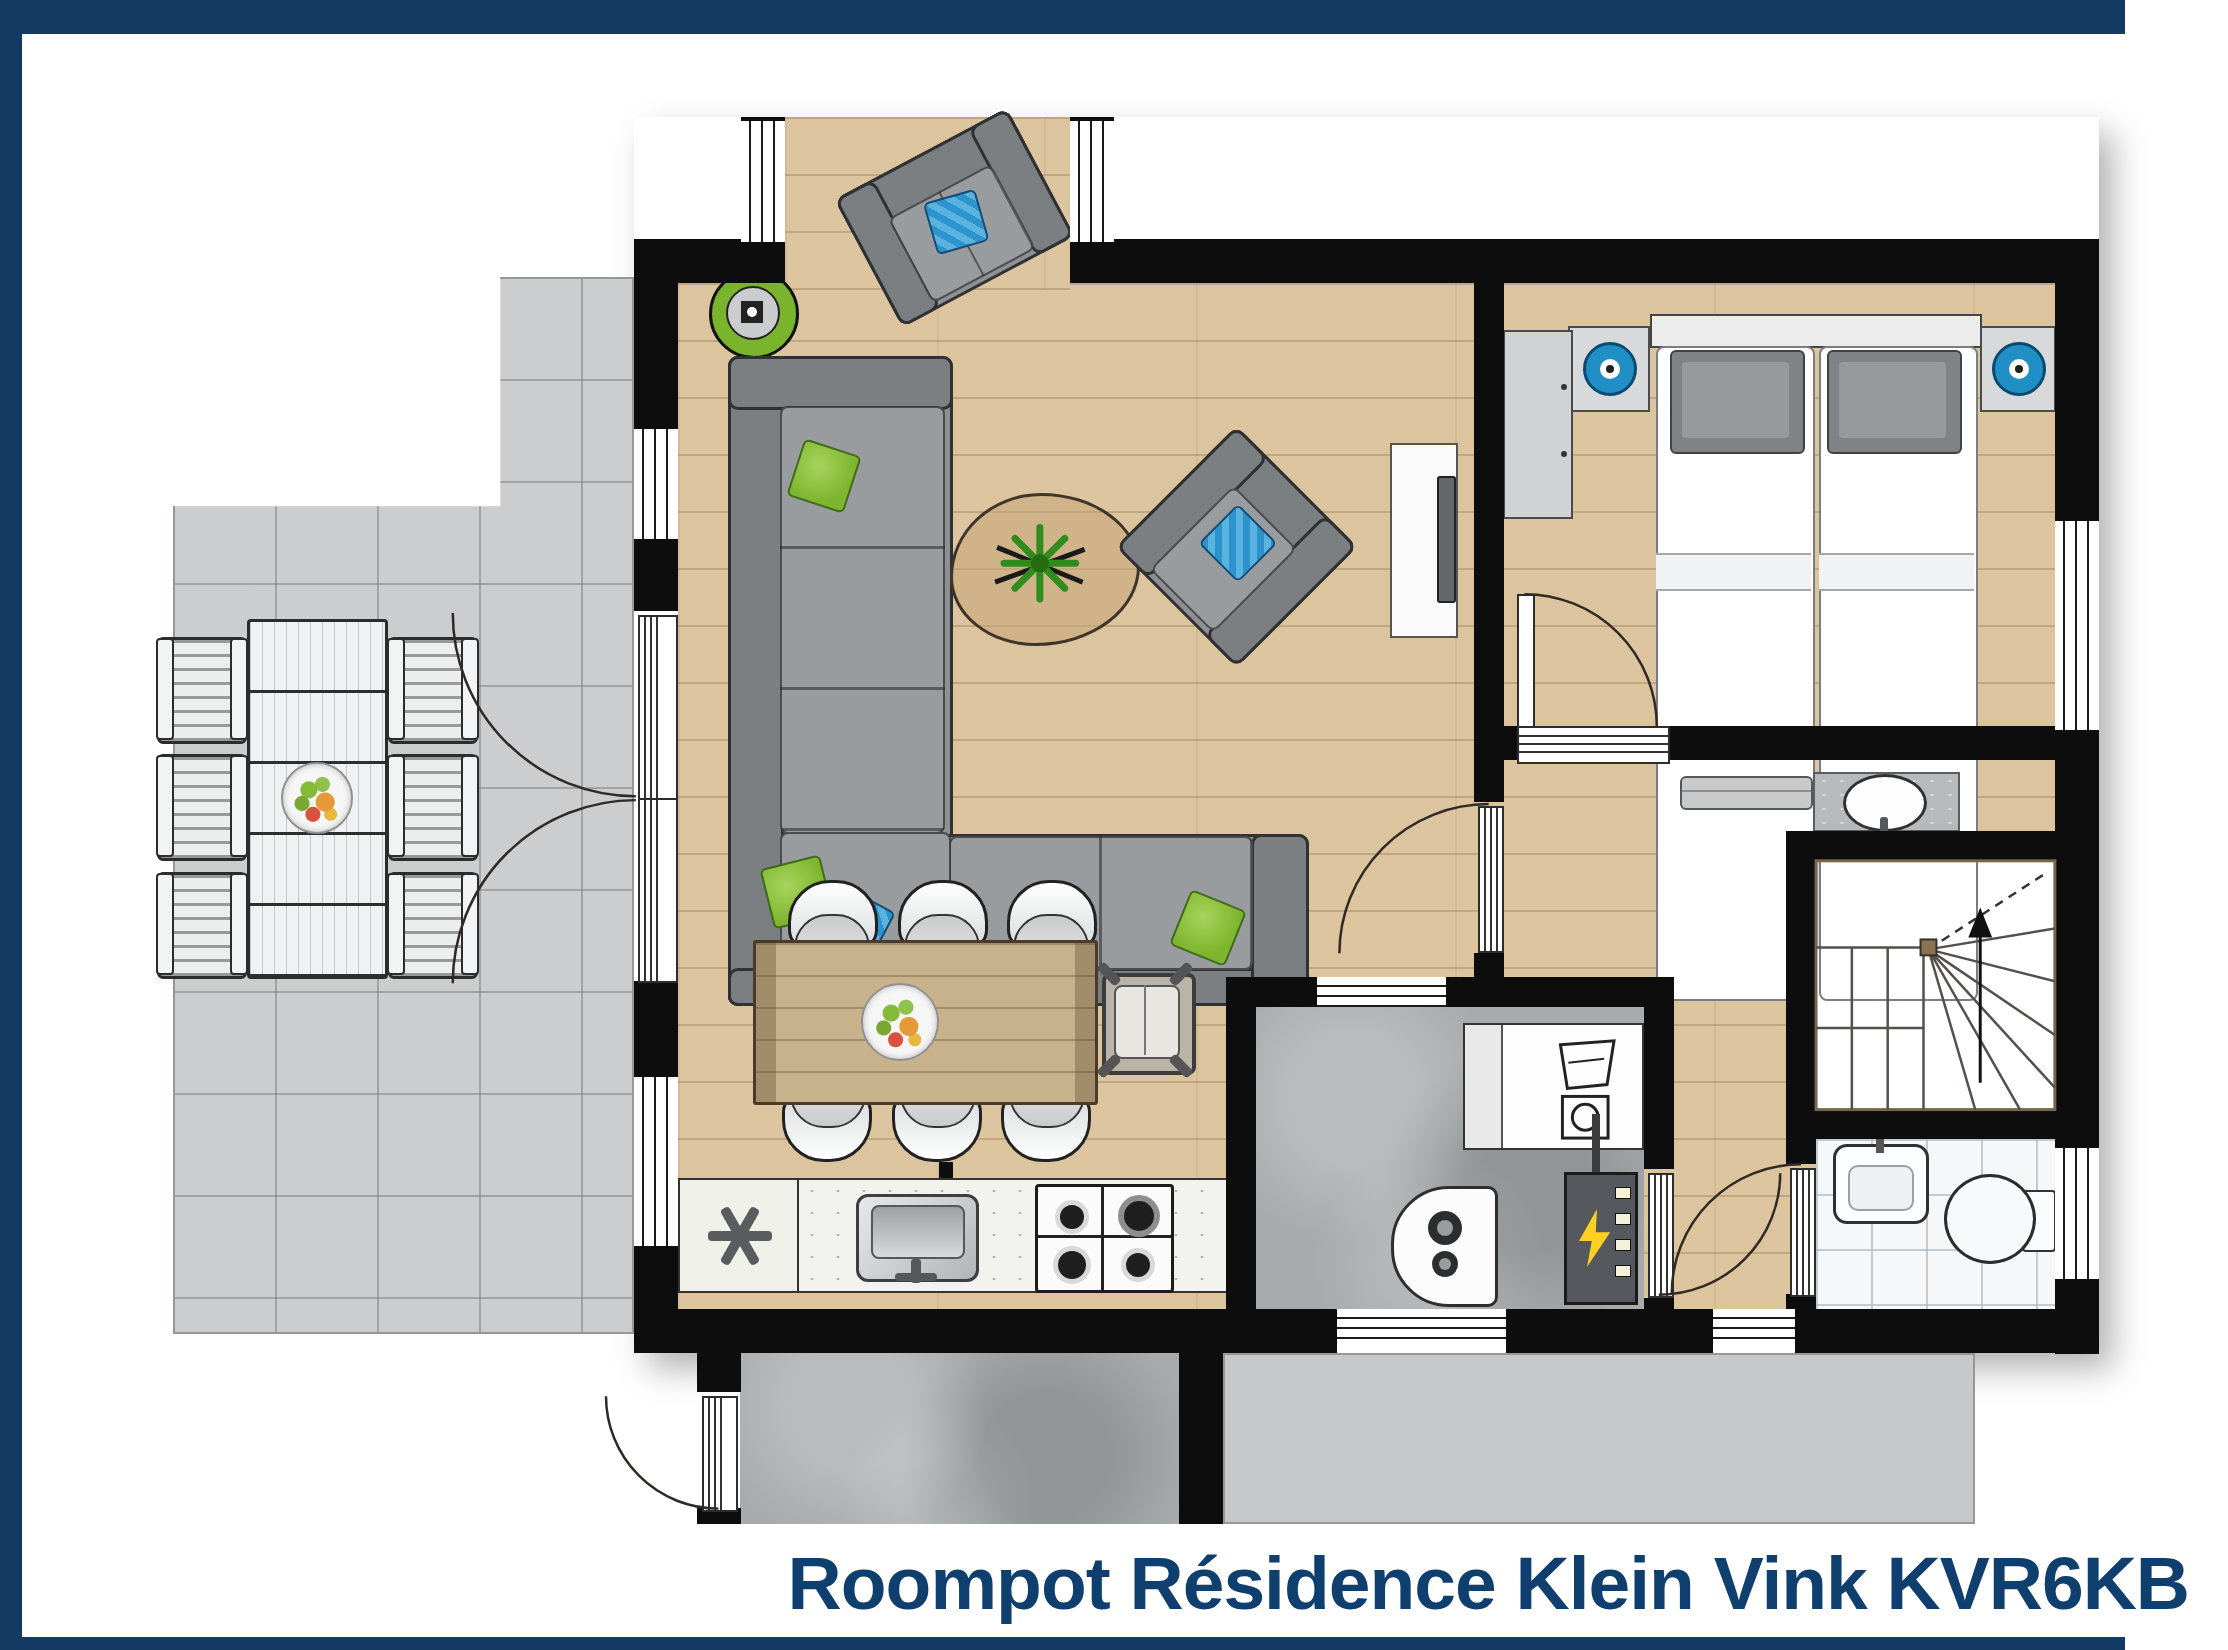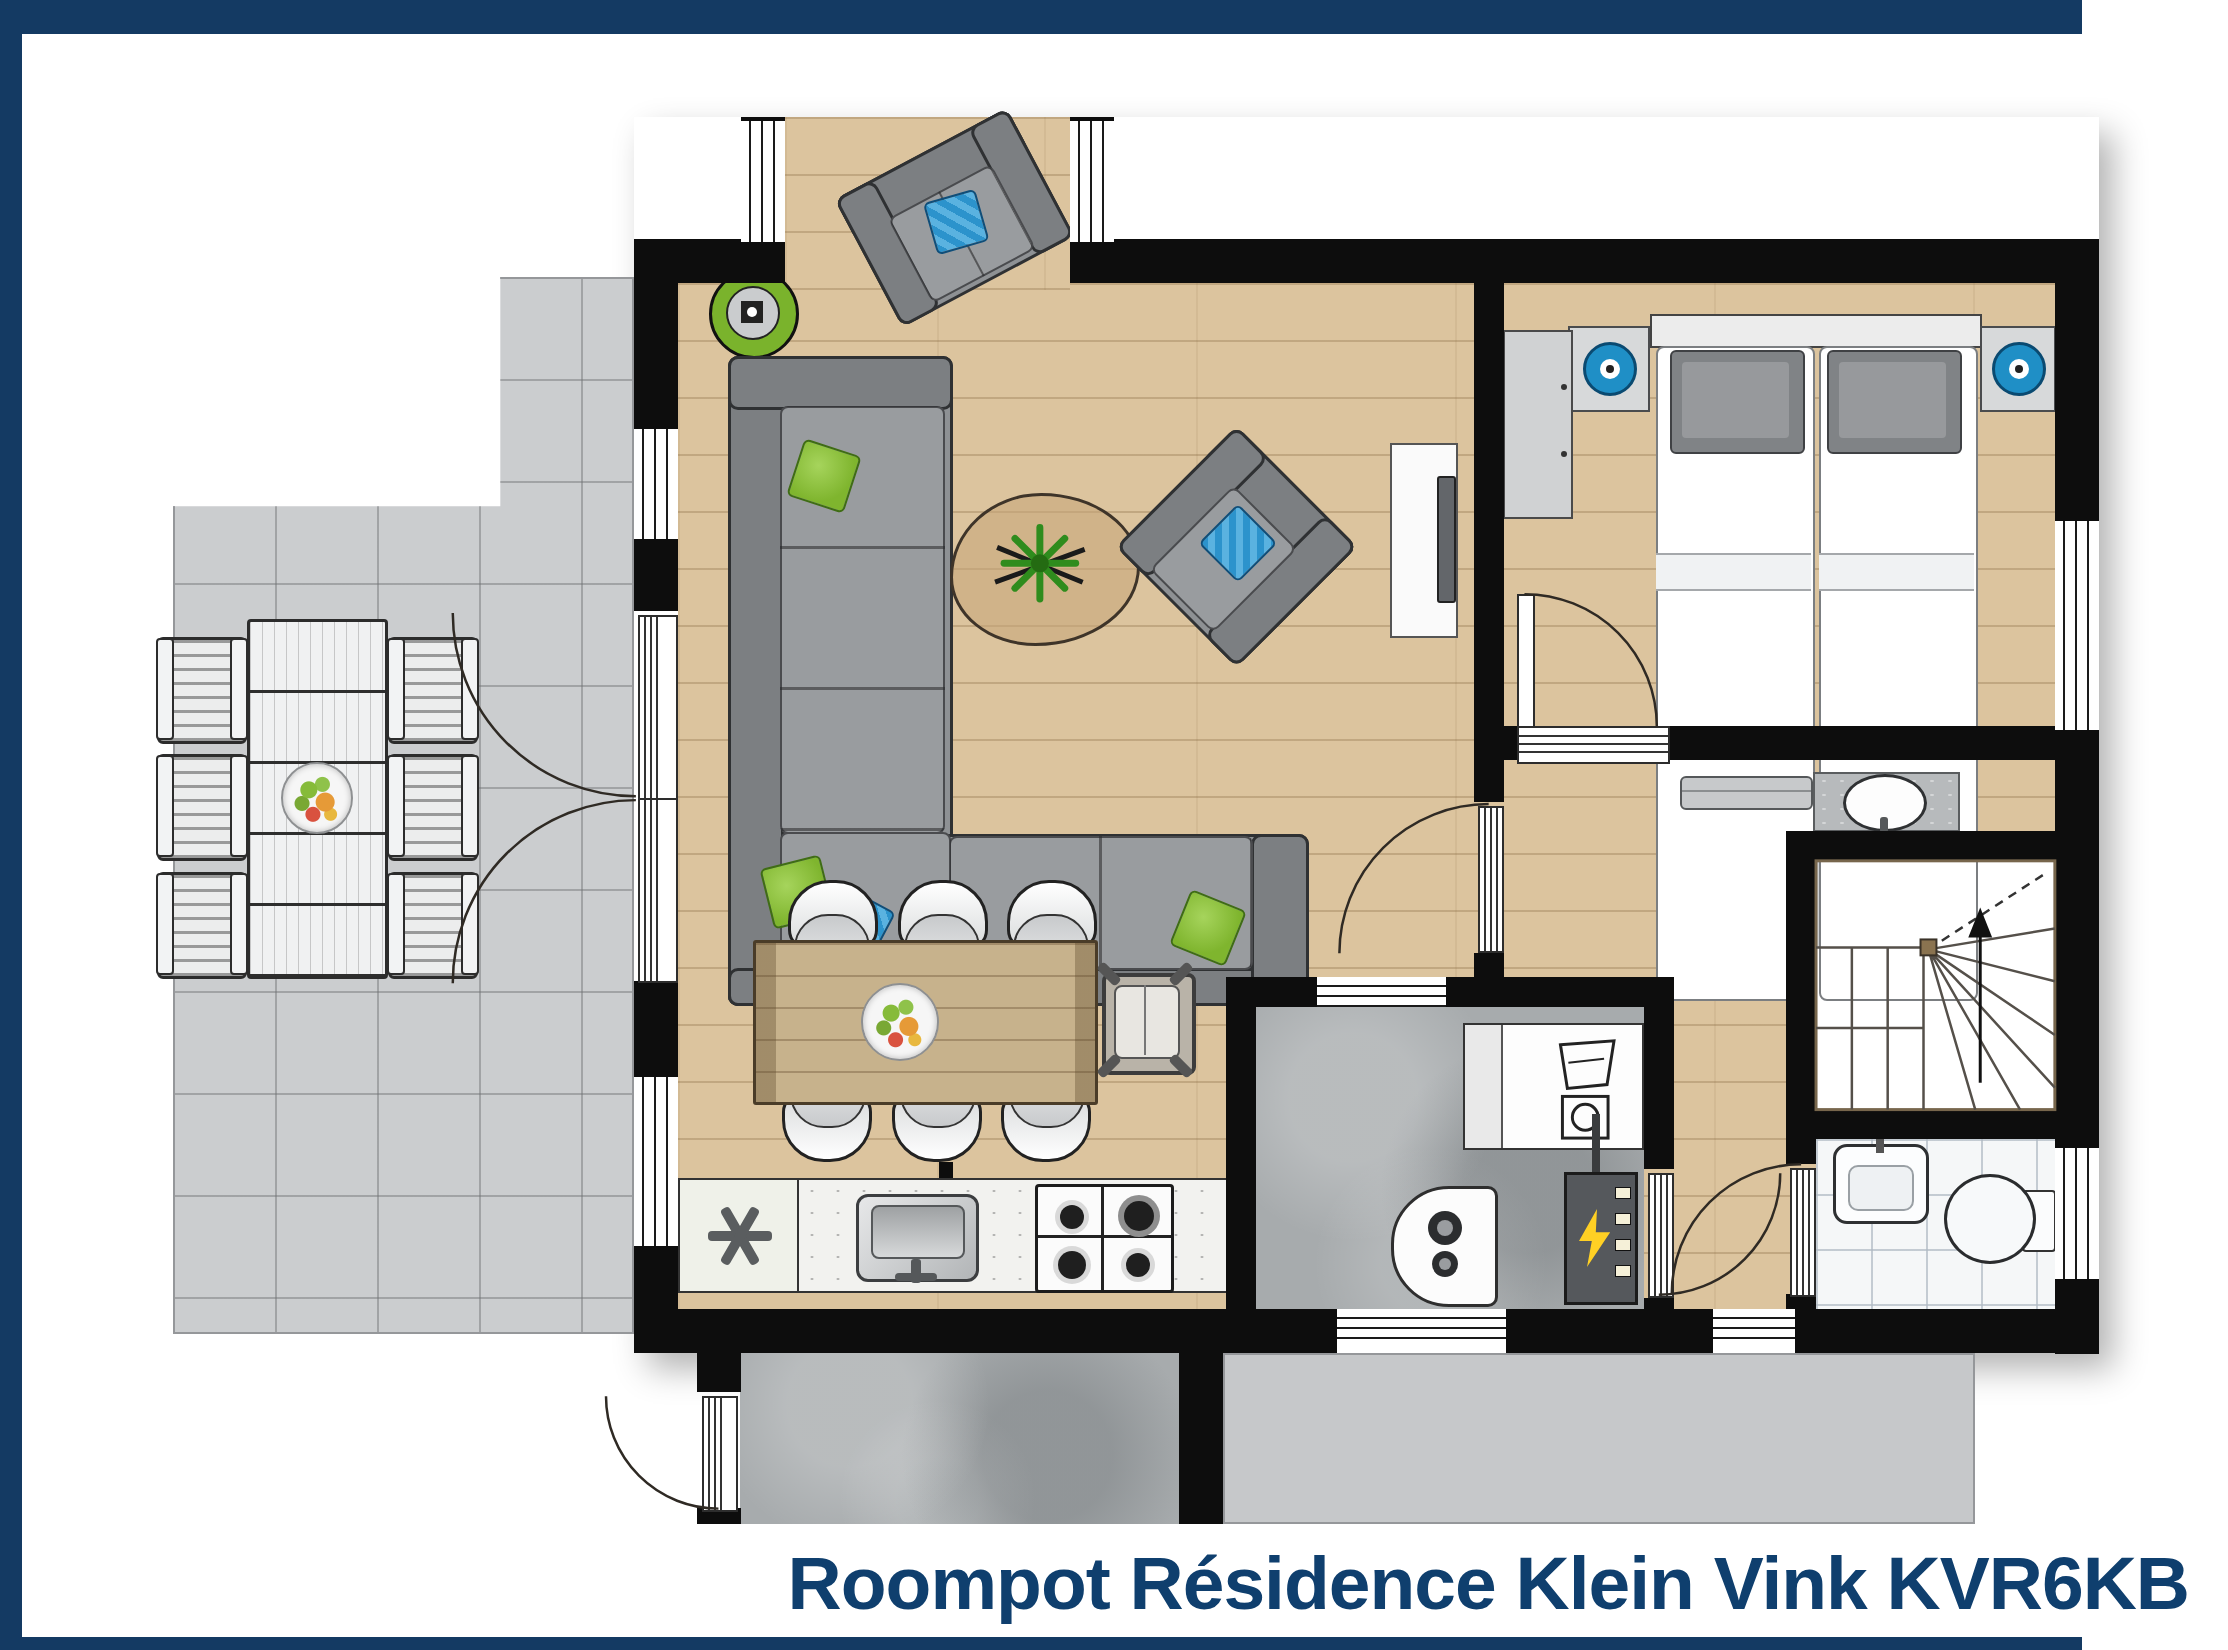--- a/index.html
+++ b/index.html
@@ -1,17 +1,17 @@
 <!DOCTYPE html>
 <html><head>
 <meta charset="utf-8">
 <style>
   html,body{margin:0;padding:0;background:#fff;}
   body{width:2229px;height:1651px;overflow:hidden;font-family:"Liberation Sans",sans-serif;}
-  .frame{position:absolute;left:0;top:0;width:2082px;height:1651px;background:#143a63;}
+  .frame{position:absolute;left:0;top:0;width:2082px;height:1651px;background:#143a63;padding-left:43px;}
   .canvas{position:absolute;left:22px;top:34px;width:2185px;height:1603px;background:#fff;}
   .plan{position:absolute;left:-22px;top:-34px;width:2229px;height:1651px;}
   .abs{position:absolute;}
   .wall{position:absolute;background:#0d0d0d;z-index:30;}
   .win{position:absolute;background:#fff;z-index:31;}
   .win.v{border-top:4px solid #0d0d0d;border-bottom:4px solid #0d0d0d;
     background-image:linear-gradient(90deg,transparent 0 8px,#1a1a1a 8px 10px,transparent 10px 20px,#1a1a1a 20px 22px,transparent 22px 32px,#1a1a1a 32px 34px,transparent 34px);}
   .win.h{border-left:4px solid #0d0d0d;border-right:4px solid #0d0d0d;
     background-image:linear-gradient(180deg,transparent 0 8px,#1a1a1a 8px 10px,transparent 10px 18px,#1a1a1a 18px 20px,transparent 20px 28px,#1a1a1a 28px 30px,transparent 30px);}
   .thr{position:absolute;background:#fff;border:2px solid #2d2d2d;z-index:32;

